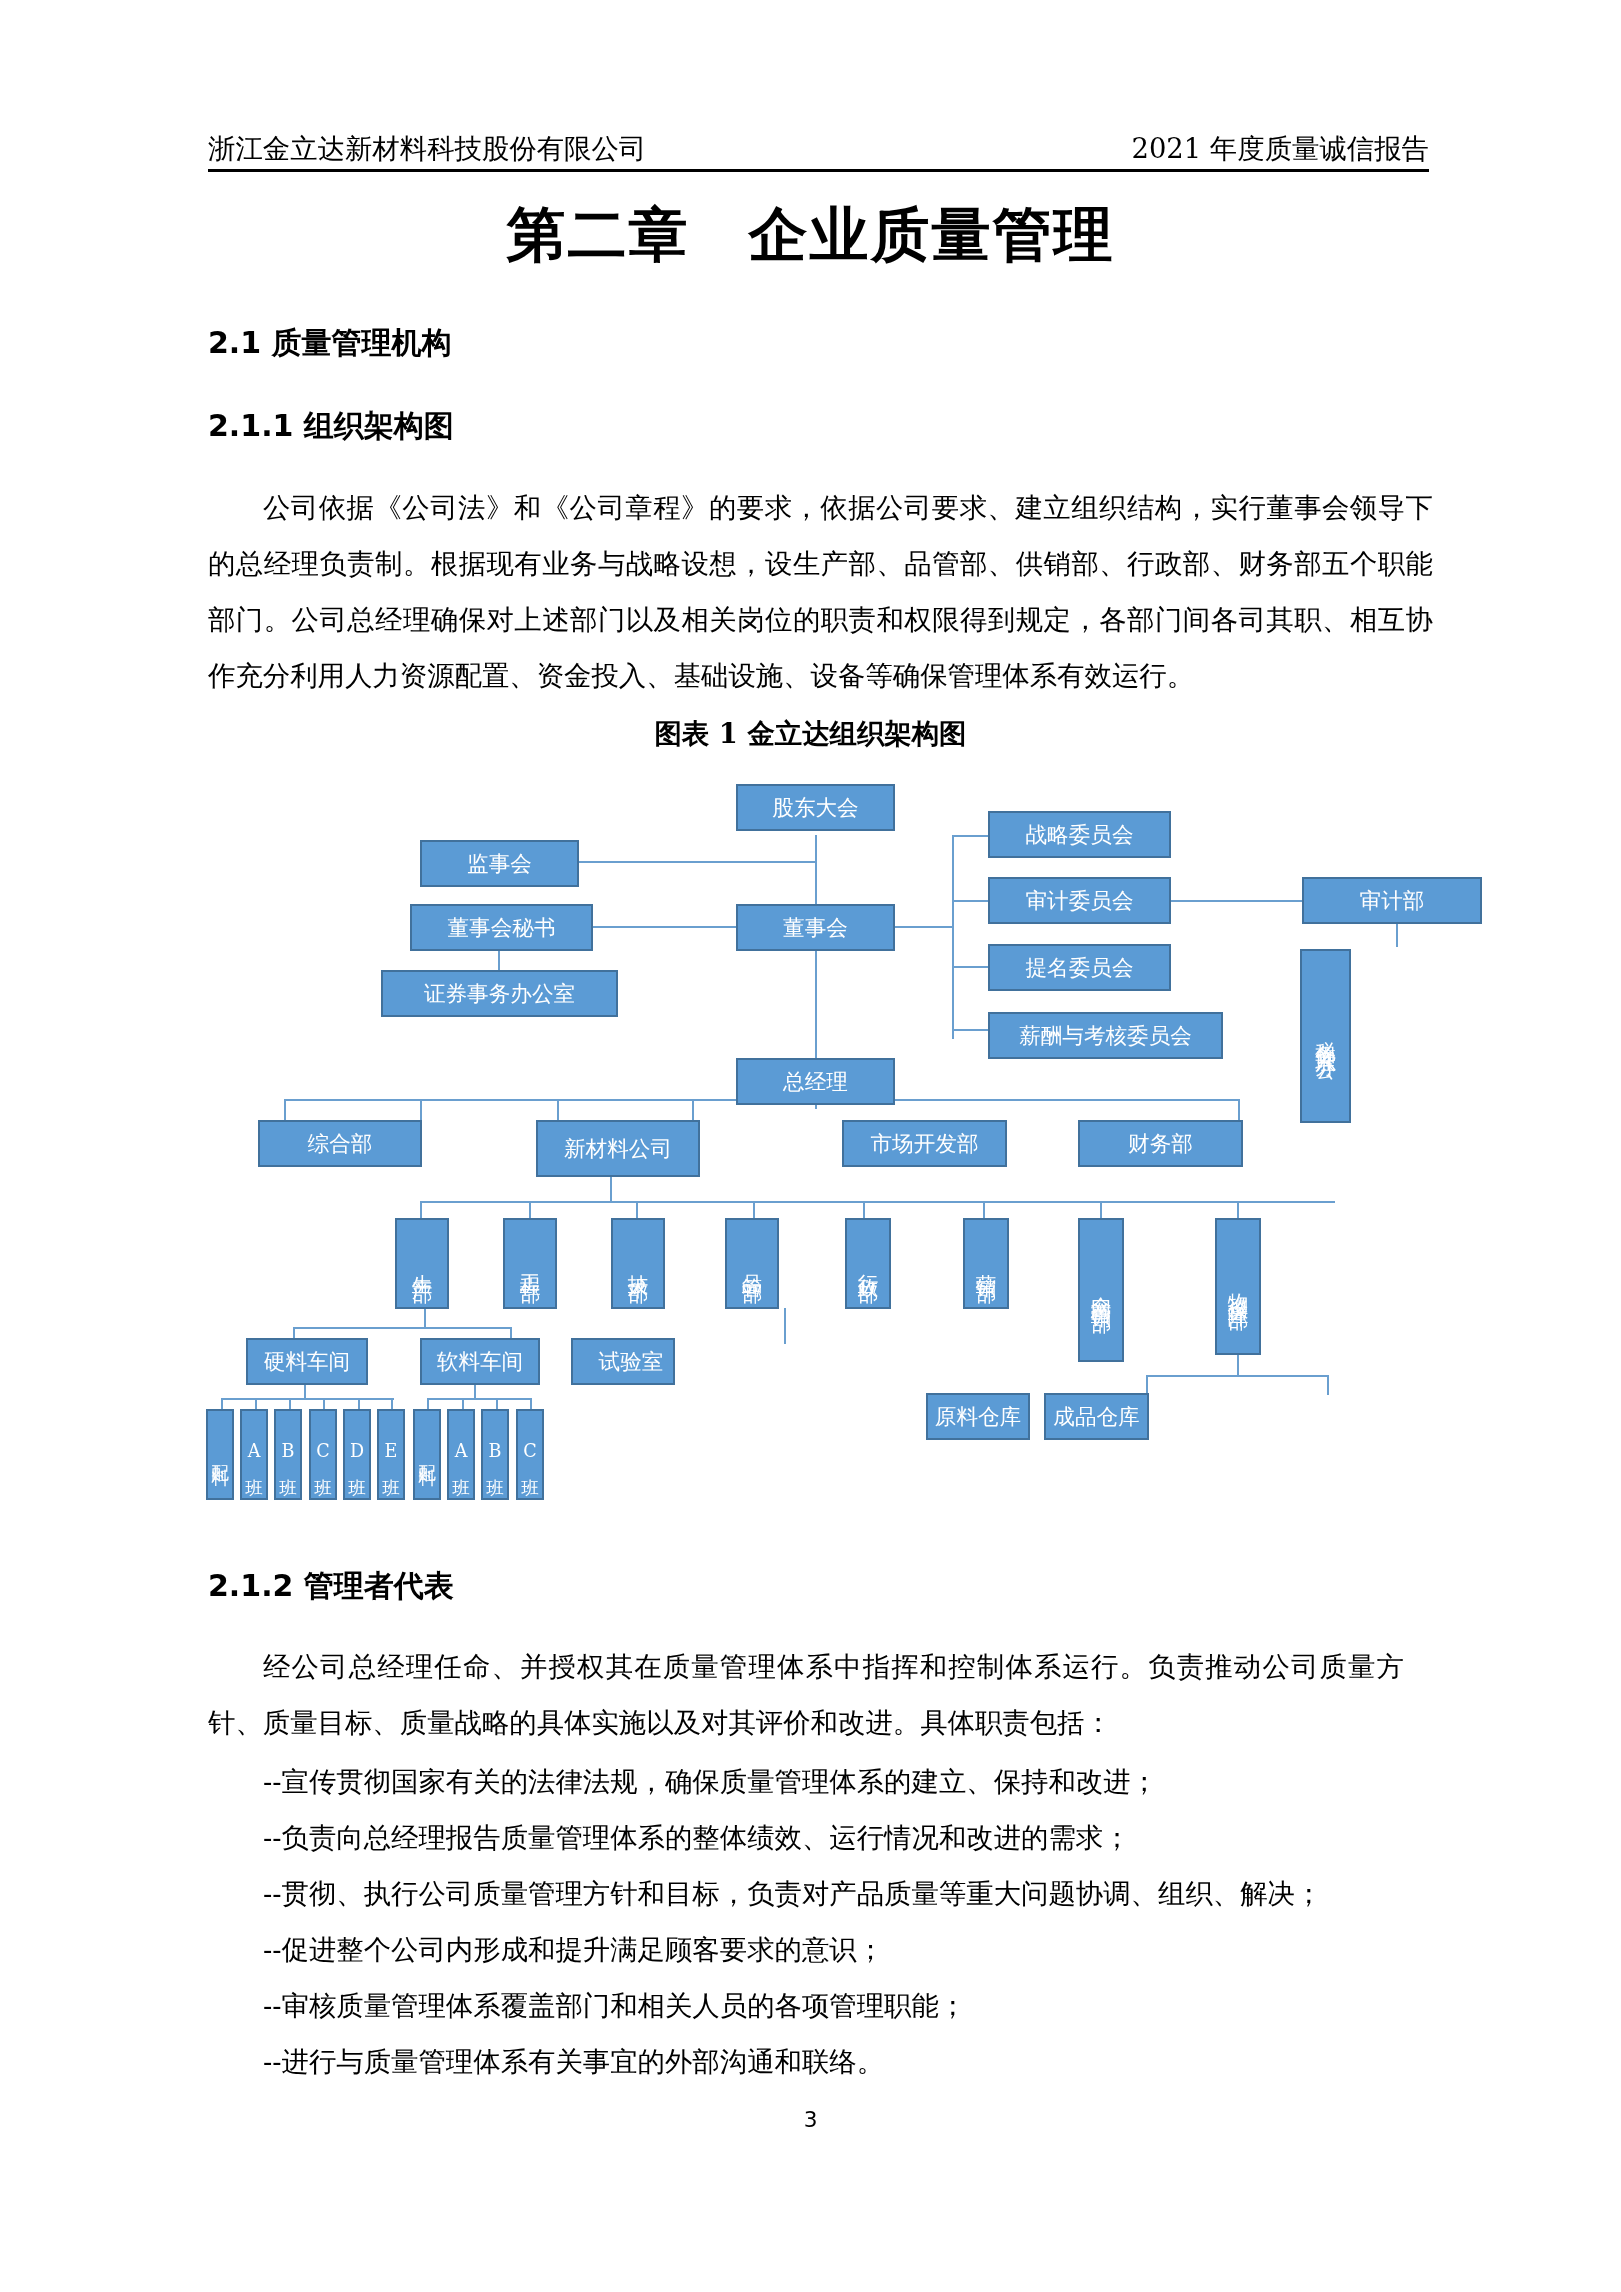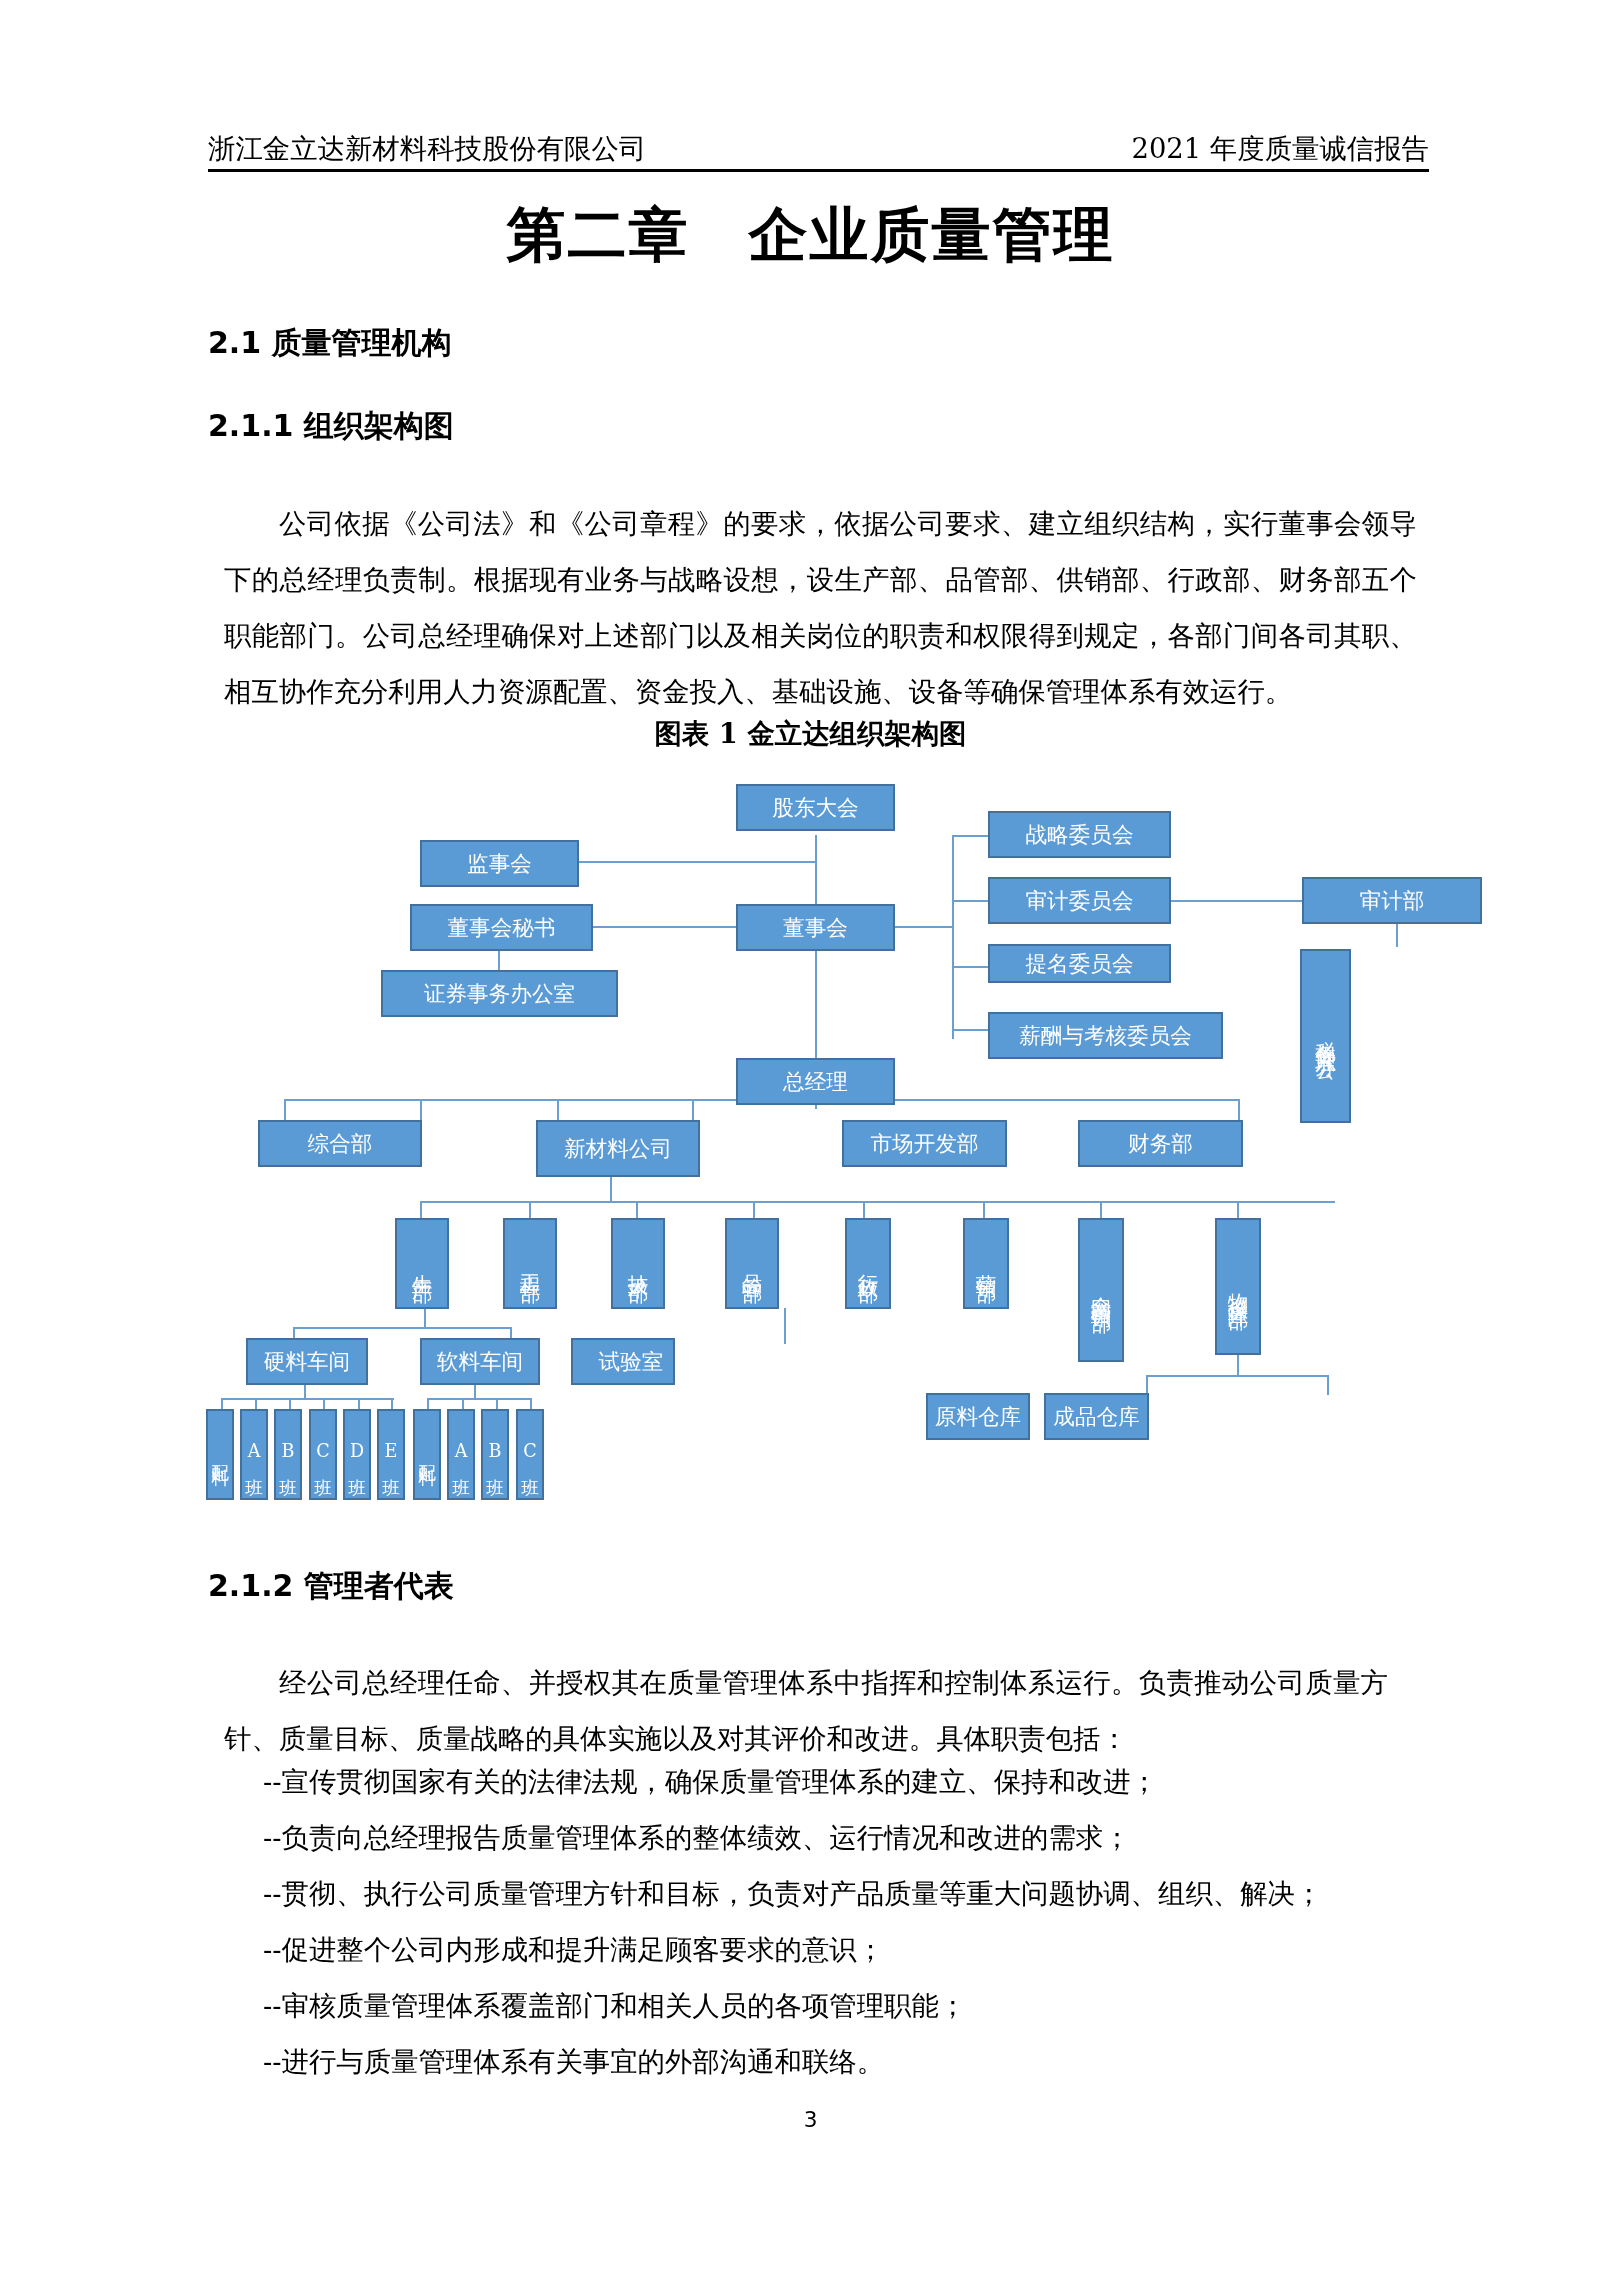--- a/index.html
+++ b/index.html
@@ -7,21 +7,21 @@
          font-family:"DejaVu Serif","Liberation Serif",serif; color:#000; }
   .hdr { position:absolute; top:131px; font-size:27.4px; font-family:"DejaVu Serif","Liberation Serif",serif; }
   .hdr-left { left:208px; }
   .hdr-right { right:192px; }
   .hdr-rule { position:absolute; left:208px; width:1221px; top:169px; height:2.9px; background:#000; }
   .chapter { position:absolute; top:196px; left:0; width:1621px; text-align:center; font-size:59px; font-weight:bold;
              font-family:"DejaVu Serif","Liberation Serif",serif; letter-spacing:2px; }
   .chapter .gap { display:inline-block; width:59px; }
   .h2 { position:absolute; left:208px; font-size:30px; font-weight:bold; font-family:"DejaVu Sans","Liberation Sans",sans-serif; }
   .para { position:absolute; left:208px; width:1225px; font-size:27.4px; line-height:56px; text-align:justify; }
-  .para p { margin:16px; }
+  .para p { margin:0; }
   .indent { text-indent:55px; }
   .caption { position:absolute; top:716px; left:0; width:1621px; text-align:center; font-size:27.4px; font-weight:bold; }
   .chart { position:absolute; left:0; top:0; width:1621px; height:2293px; pointer-events:none; }
   .box { position:absolute; background:#5b9bd5; border:2px solid #41719c; box-sizing:border-box; color:#ffffff;
          font-size:21.6px; display:flex; align-items:center; justify-content:center; font-family:"DejaVu Serif","Liberation Serif",serif; }
   .vbox { writing-mode:vertical-rl; text-orientation:upright; letter-spacing:3.9px; font-size:20.6px; }
   .line { position:absolute; background:#6a9fcf; }
   .bullets { position:absolute; left:263px; top:1754px; font-size:27.4px; line-height:56px; }
   .bullets div { white-space:nowrap; }
   .pageno { position:absolute; top:2107px; left:0; width:1621px; text-align:center; font-size:21.6px; font-family:"DejaVu Sans","Liberation Sans",sans-serif; }
@@ -103,21 +103,21 @@
 
   <div class="box" style="left:736px;top:784px;width:159px;height:47px;">股东大会</div>
   <div class="box" style="left:420px;top:840px;width:159px;height:47px;">监事会</div>
   <div class="box" style="left:410px;top:904px;width:183px;height:47px;">董事会秘书</div>
   <div class="box" style="left:381px;top:970px;width:237px;height:47px;">证券事务办公室</div>
   <div class="box" style="left:736px;top:904px;width:159px;height:47px;">董事会</div>
   <div class="box" style="left:736px;top:1058px;width:159px;height:47px;">总经理</div>
 
   <div class="box" style="left:988px;top:811px;width:183px;height:47px;">战略委员会</div>
   <div class="box" style="left:988px;top:877px;width:183px;height:47px;">审计委员会</div>
-  <div class="box" style="left:988px;top:944px;width:183px;height:39px;">提名委员会</div>
+  <div class="box" style="left:988px;top:944px;width:183px;height:47px;">提名委员会</div>
   <div class="box" style="left:988px;top:1012px;width:235px;height:47px;">薪酬与考核委员会</div>
   <div class="box" style="left:1302px;top:877px;width:180px;height:47px;">审计部</div>
   <div class="box vbox" style="left:1300px;top:949px;width:51px;height:174px;">税务管理办公</div>
 
   <div class="box" style="left:258px;top:1120px;width:164px;height:47px;">综合部</div>
   <div class="box" style="left:536px;top:1120px;width:164px;height:57px;">新材料公司</div>
   <div class="box" style="left:842px;top:1120px;width:126px;height:47px;width:165px;">市场开发部</div>
   <div class="box" style="left:1078px;top:1120px;width:127px;height:47px;width:165px;left:1078px;">财务部</div>
 
   <div class="box vbox" style="left:395px;top:1218px;width:54px;height:91px;">生产部</div>

